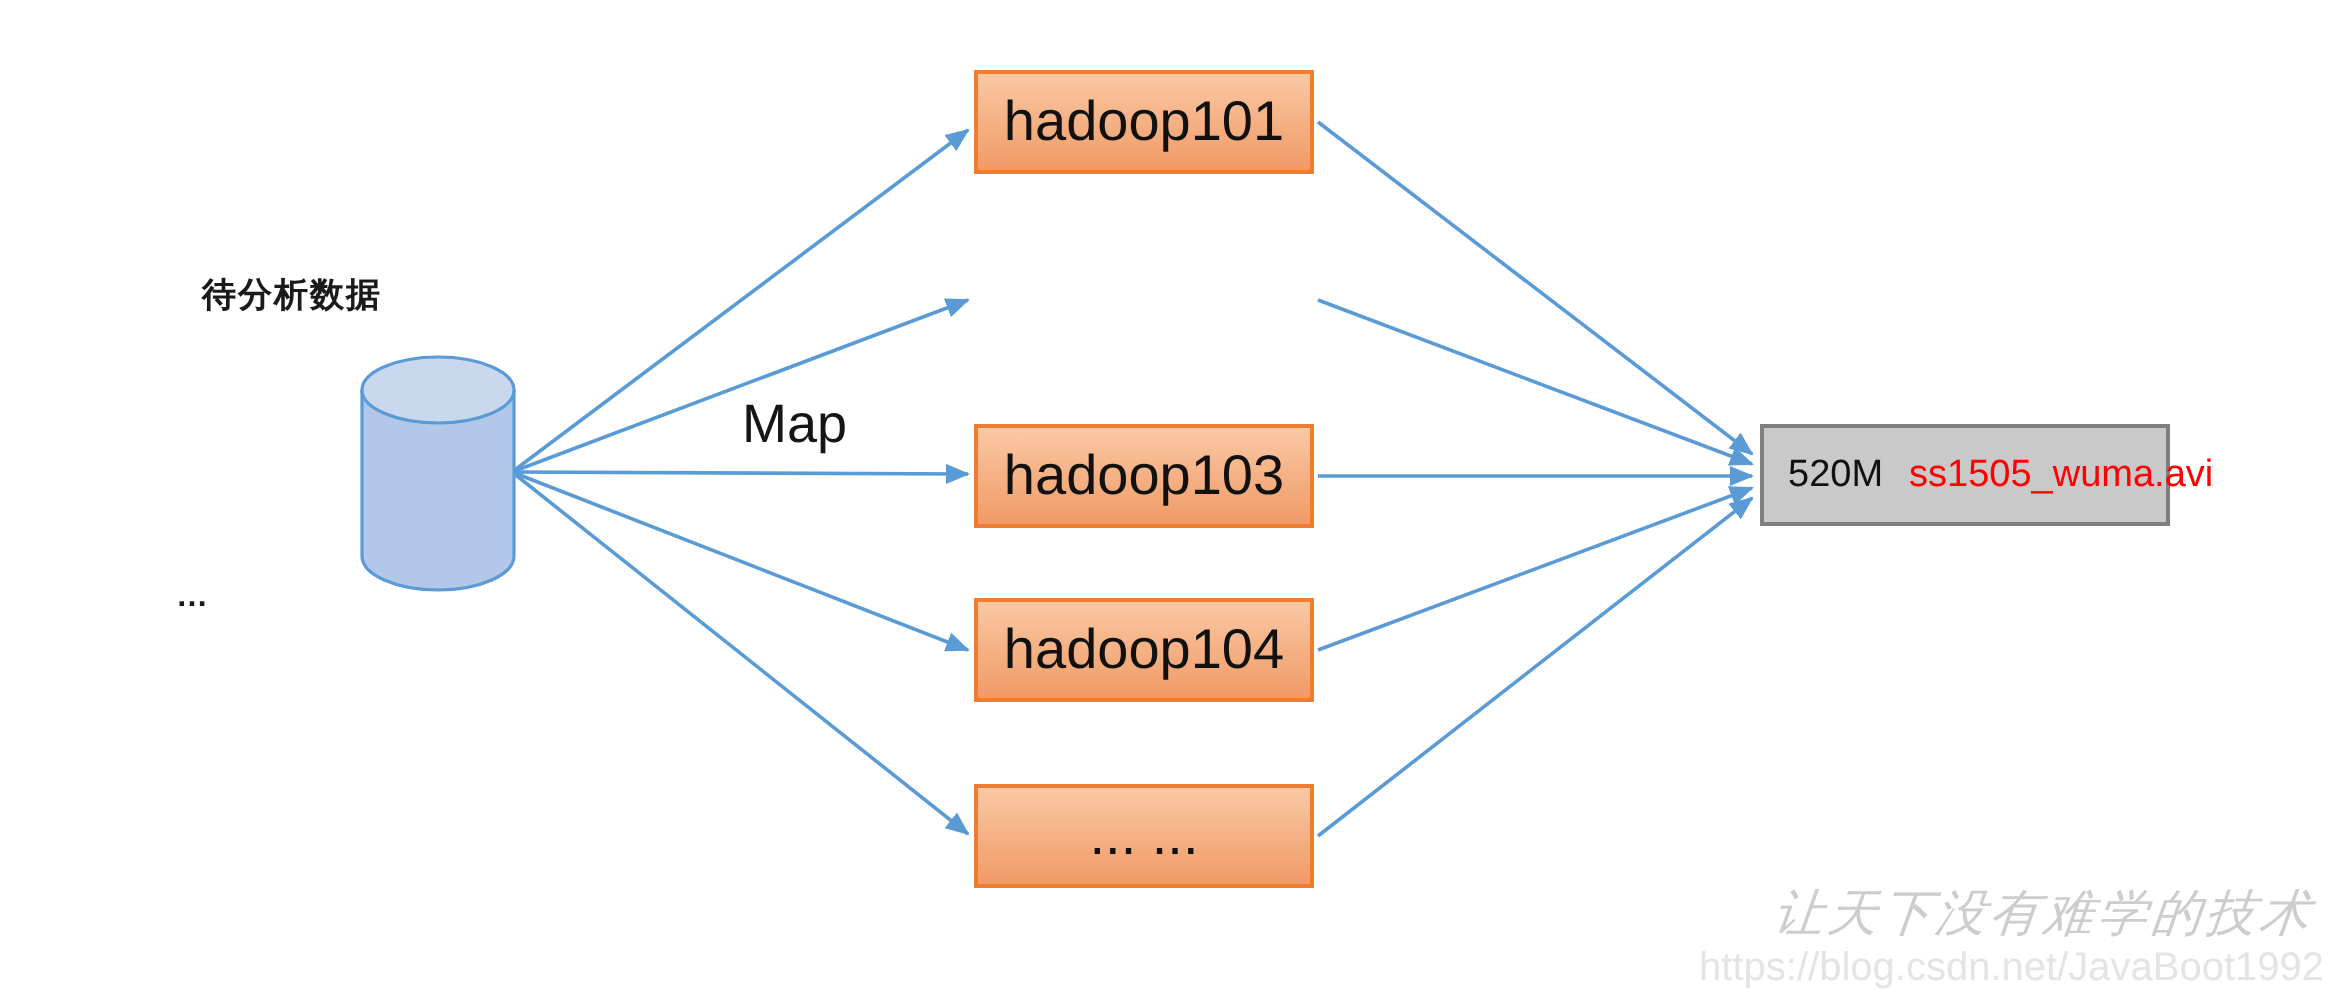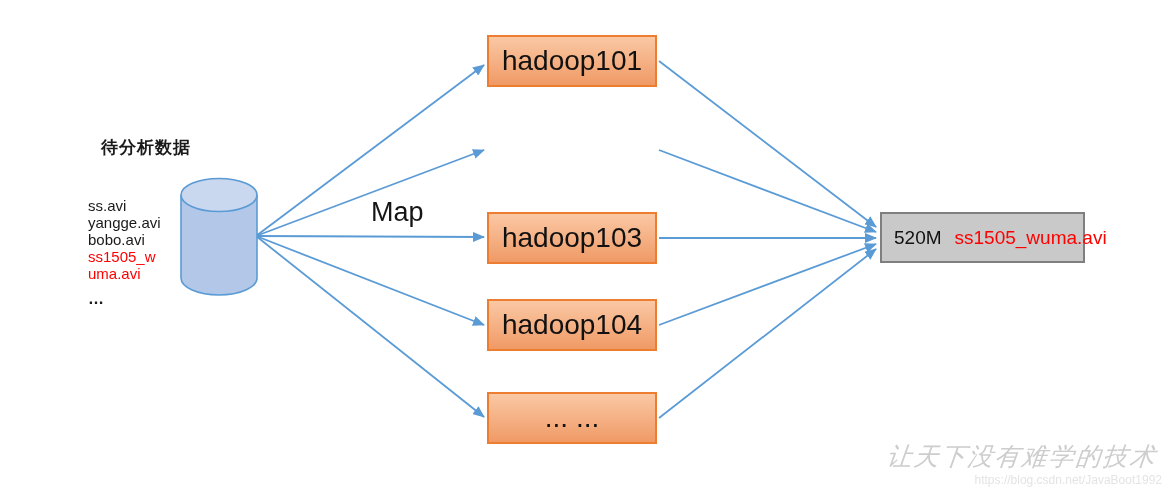--- a/index.html
+++ b/index.html
@@ -62,21 +62,21 @@
   .sink-box .file{color:var(--highlight,#ff0000);}
 
   
   .wm-slogan{
     position:absolute;right:16px;top:440px;
     font-size:25px;font-style:italic;color:#cdcdcd;
     letter-spacing:2px;transform:skewX(-6deg);white-space:nowrap;
   }
   .wm-url{
     position:absolute;right:11px;top:473px;
-    font-size:12px;color:#e4e4e4;white-space:nowrap;
+    font-size:20px;color:#e4e4e4;white-space:nowrap;
   }
 </style>
 </head>
 <body>
 
 <div id="canvas">
 
   <svg id="arrows" width="1173" height="504" viewBox="0 0 1173 504" aria-hidden="true">
     <defs>
       <marker id="ah" markerUnits="userSpaceOnUse" markerWidth="13" markerHeight="10" refX="11" refY="5" orient="auto">
@@ -92,27 +92,20 @@
 
     <line class="arrow" x1="659" y1="61" x2="876" y2="227" marker-end="url(#ah)"></line>
     <line class="arrow" x1="659" y1="150" x2="876" y2="232" marker-end="url(#ah)"></line>
     <line class="arrow" x1="659" y1="238" x2="876" y2="238" marker-end="url(#ah)"></line>
     <line class="arrow" x1="659" y1="325" x2="876" y2="244" marker-end="url(#ah)"></line>
     <line class="arrow" x1="659" y1="418" x2="876" y2="249" marker-end="url(#ah)"></line>
   </svg>
 
   <div class="src-title">待分析数据</div>
 
-  <div class="file-list">
-    <div>ss.avi</div>
-    <div>yangge.avi</div>
-    <div>bobo.avi</div>
-    <div class="red">ss1505_w</div>
-    <div class="red">uma.avi</div>
-  </div>
   <div class="src-ellipsis">…</div>
 
   <div class="cylinder">
     <svg width="80" height="122" viewBox="0 0 80 122" aria-hidden="true">
       <path d="M2,19 L2,102 A38,17 0 0 0 78,102 L78,19" style="fill:var(--cylinder-fill,#b3c8e8);stroke:var(--cylinder-border,#5b9bd5);stroke-width:1.6"></path>
       <ellipse cx="40" cy="19" rx="38" ry="16.5" style="fill:var(--cylinder-top-fill,#c9d7ef);stroke:var(--cylinder-border,#5b9bd5);stroke-width:1.6"></ellipse>
     </svg>
   </div>
 
   <div class="phase map-label">Map</div>

